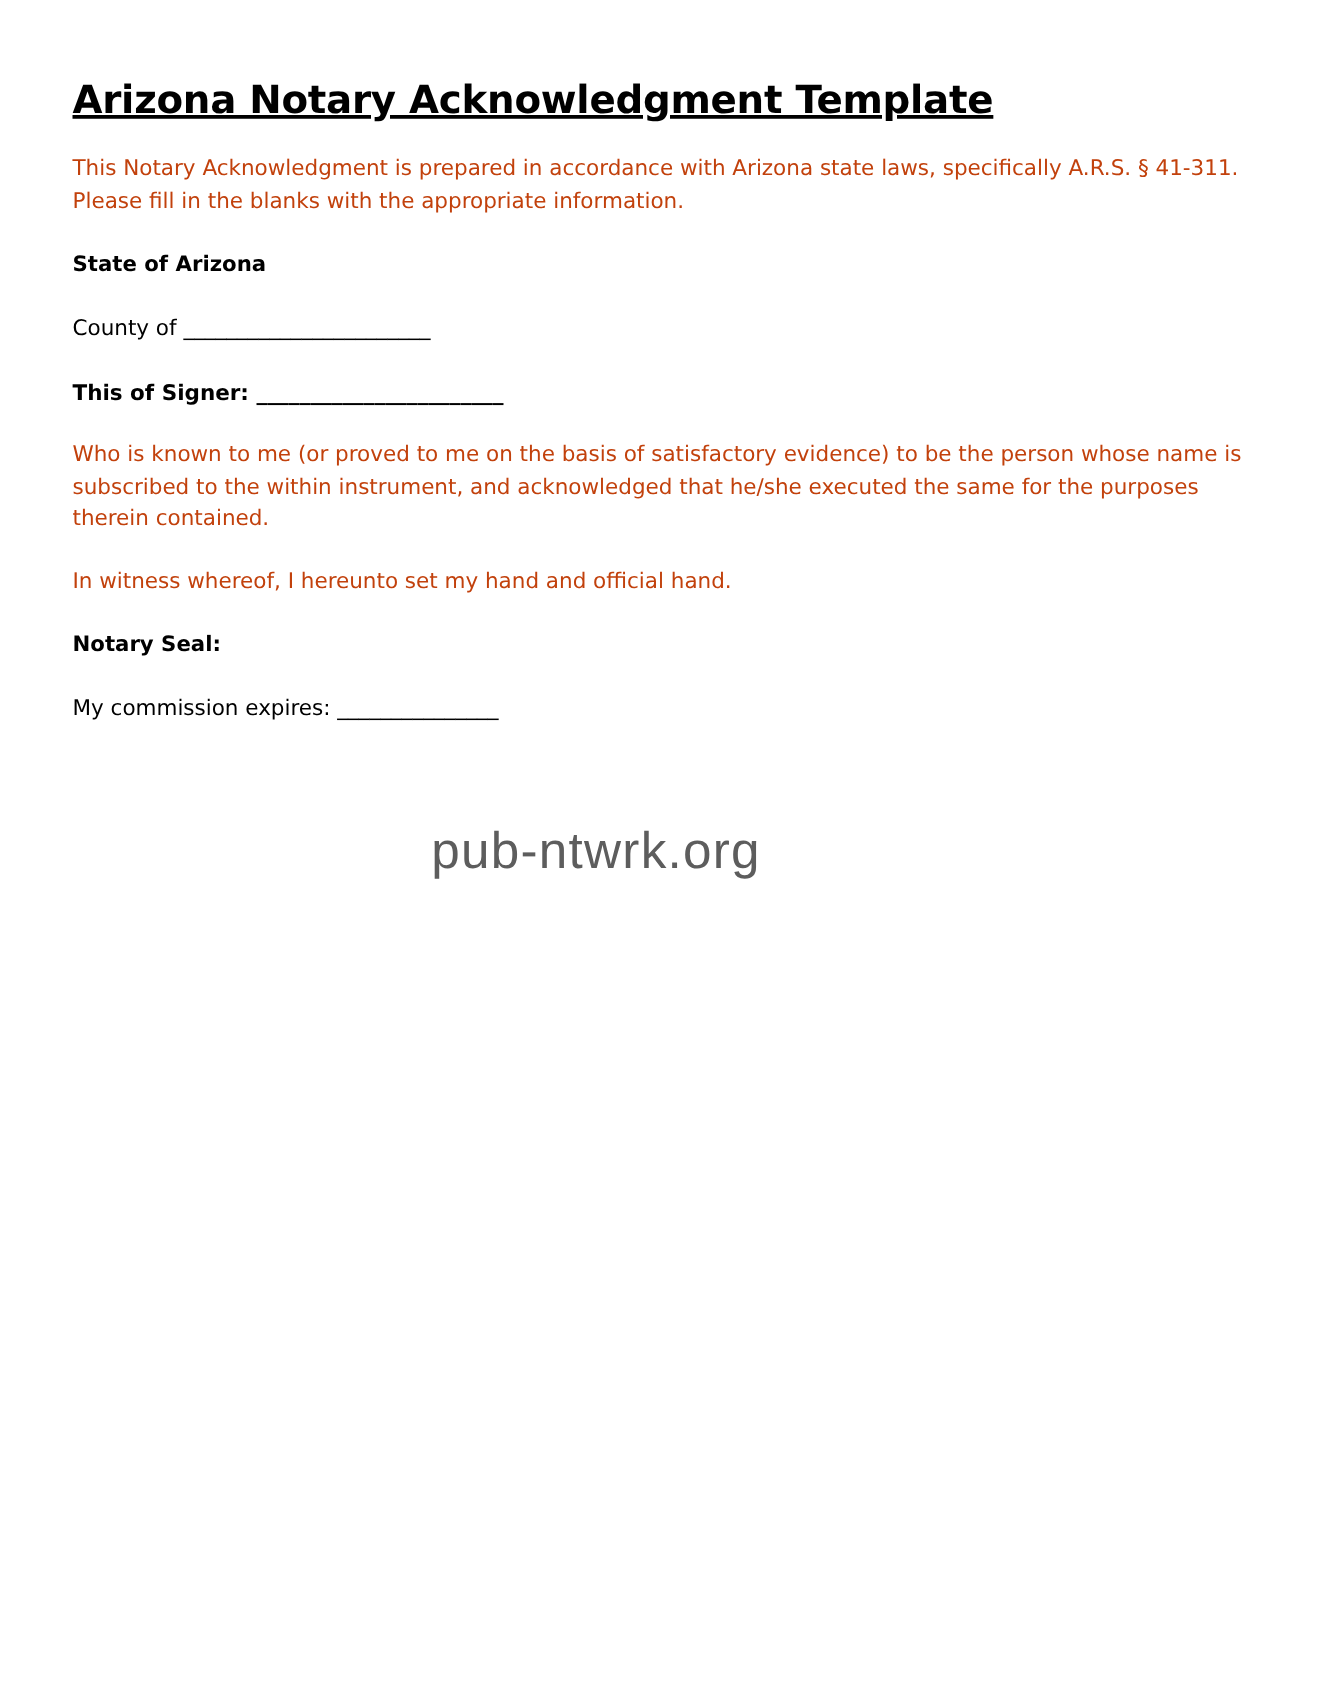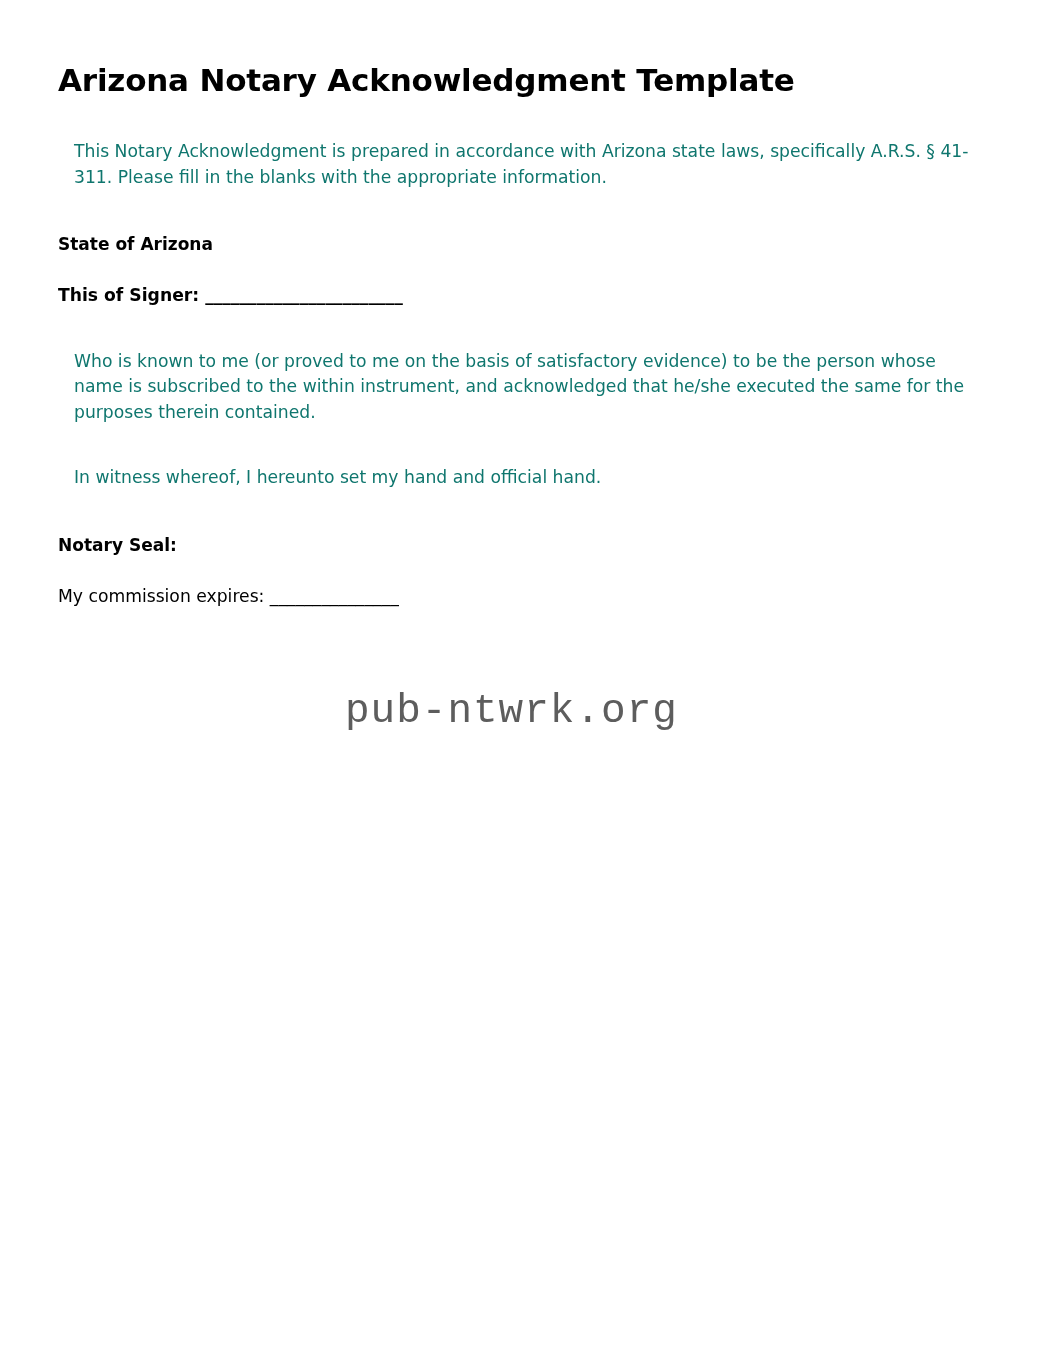--- a/index.html
+++ b/index.html
@@ -28,28 +28,29 @@
   }
 
   .doc-title {
     font-size: 31px;
     font-weight: bold;
     letter-spacing: -0.2px;
     line-height: 1.2;
     margin: 0;
     padding-top: 62px;
     color: #000;
+    text-decoration: underline;
   }
 
   p.para {
     font-size: 17.2px;
     line-height: 1.48;
-    margin: 16px;
+    margin: 0;
     padding-top: 24px;
-    color: #0f766e;
+    color: #c2410c;
   }
 
   .h-bold {
     font-size: 17px;
     font-weight: bold;
     line-height: 1.48;
     margin: 0;
     padding-top: 26px;
     color: #000;
   }
@@ -73,42 +74,43 @@
     white-space: nowrap;
   }
 
   .blank-bold {
     font-weight: bold;
   }
 
   .watermark {
     position: absolute;
     left: 345px;
-    top: 688px;
-    font-family: Liberation Mono, monospace;
+    top: 657px;
+    font-family: Liberation Sans, sans-serif;
     font-size: 41px;
     letter-spacing: 1px;
     color: #5d5d5d;
     white-space: nowrap;
     pointer-events: none;
   }
 </style>
 </head>
 <body>
 
 <div class="page">
 
   <div class="doc-body">
 
     <h1 class="doc-title">Arizona Notary Acknowledgment Template</h1>
 
     <p class="para">This Notary Acknowledgment is prepared in accordance with Arizona state laws, specifically A.R.S. § 41-311. Please fill in the blanks with the appropriate information.</p>
 
     <p class="h-bold">State of Arizona</p>
 
+    <p class="label-line"><span>County of </span><span class="blank">_______________________</span></p>
 
 
     <p class="label-line"><span class="lbl-bold">This of Signer: </span><span class="blank blank-bold">_______________________</span></p>
 
 
     <p class="para">Who is known to me (or proved to me on the basis of satisfactory evidence) to be the person whose name is subscribed to the within instrument, and acknowledged that he/she executed the same for the purposes therein contained.</p>
 
     <p class="para">In witness whereof, I hereunto set my hand and official hand.</p>
 
 

